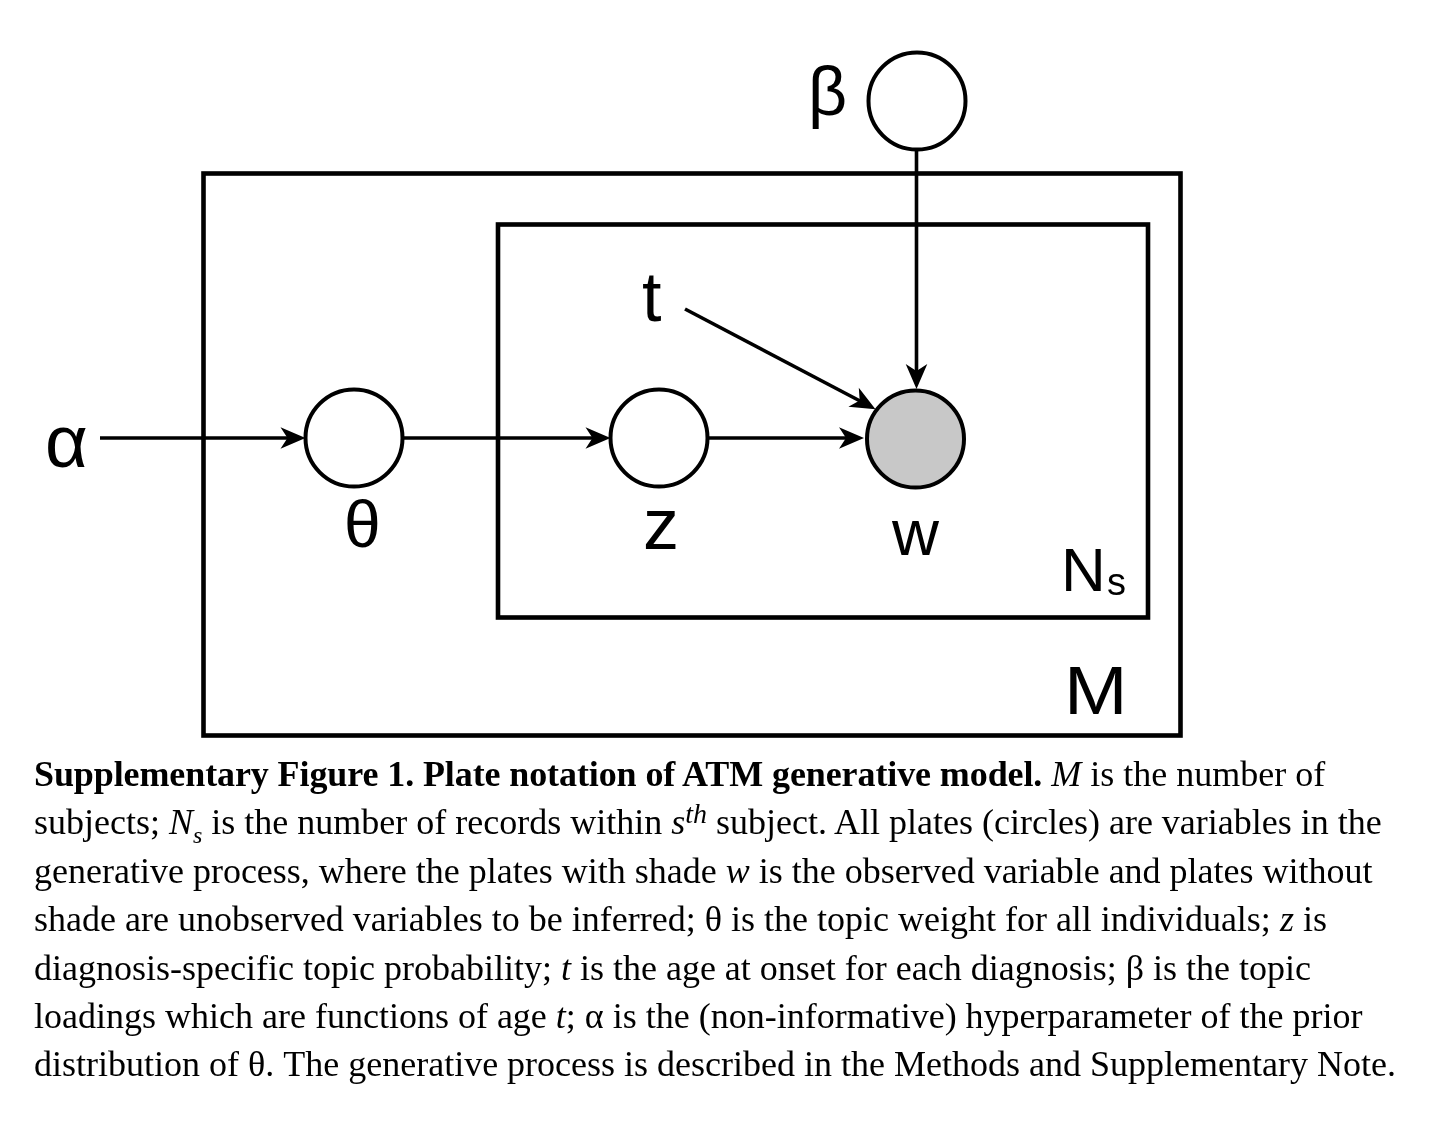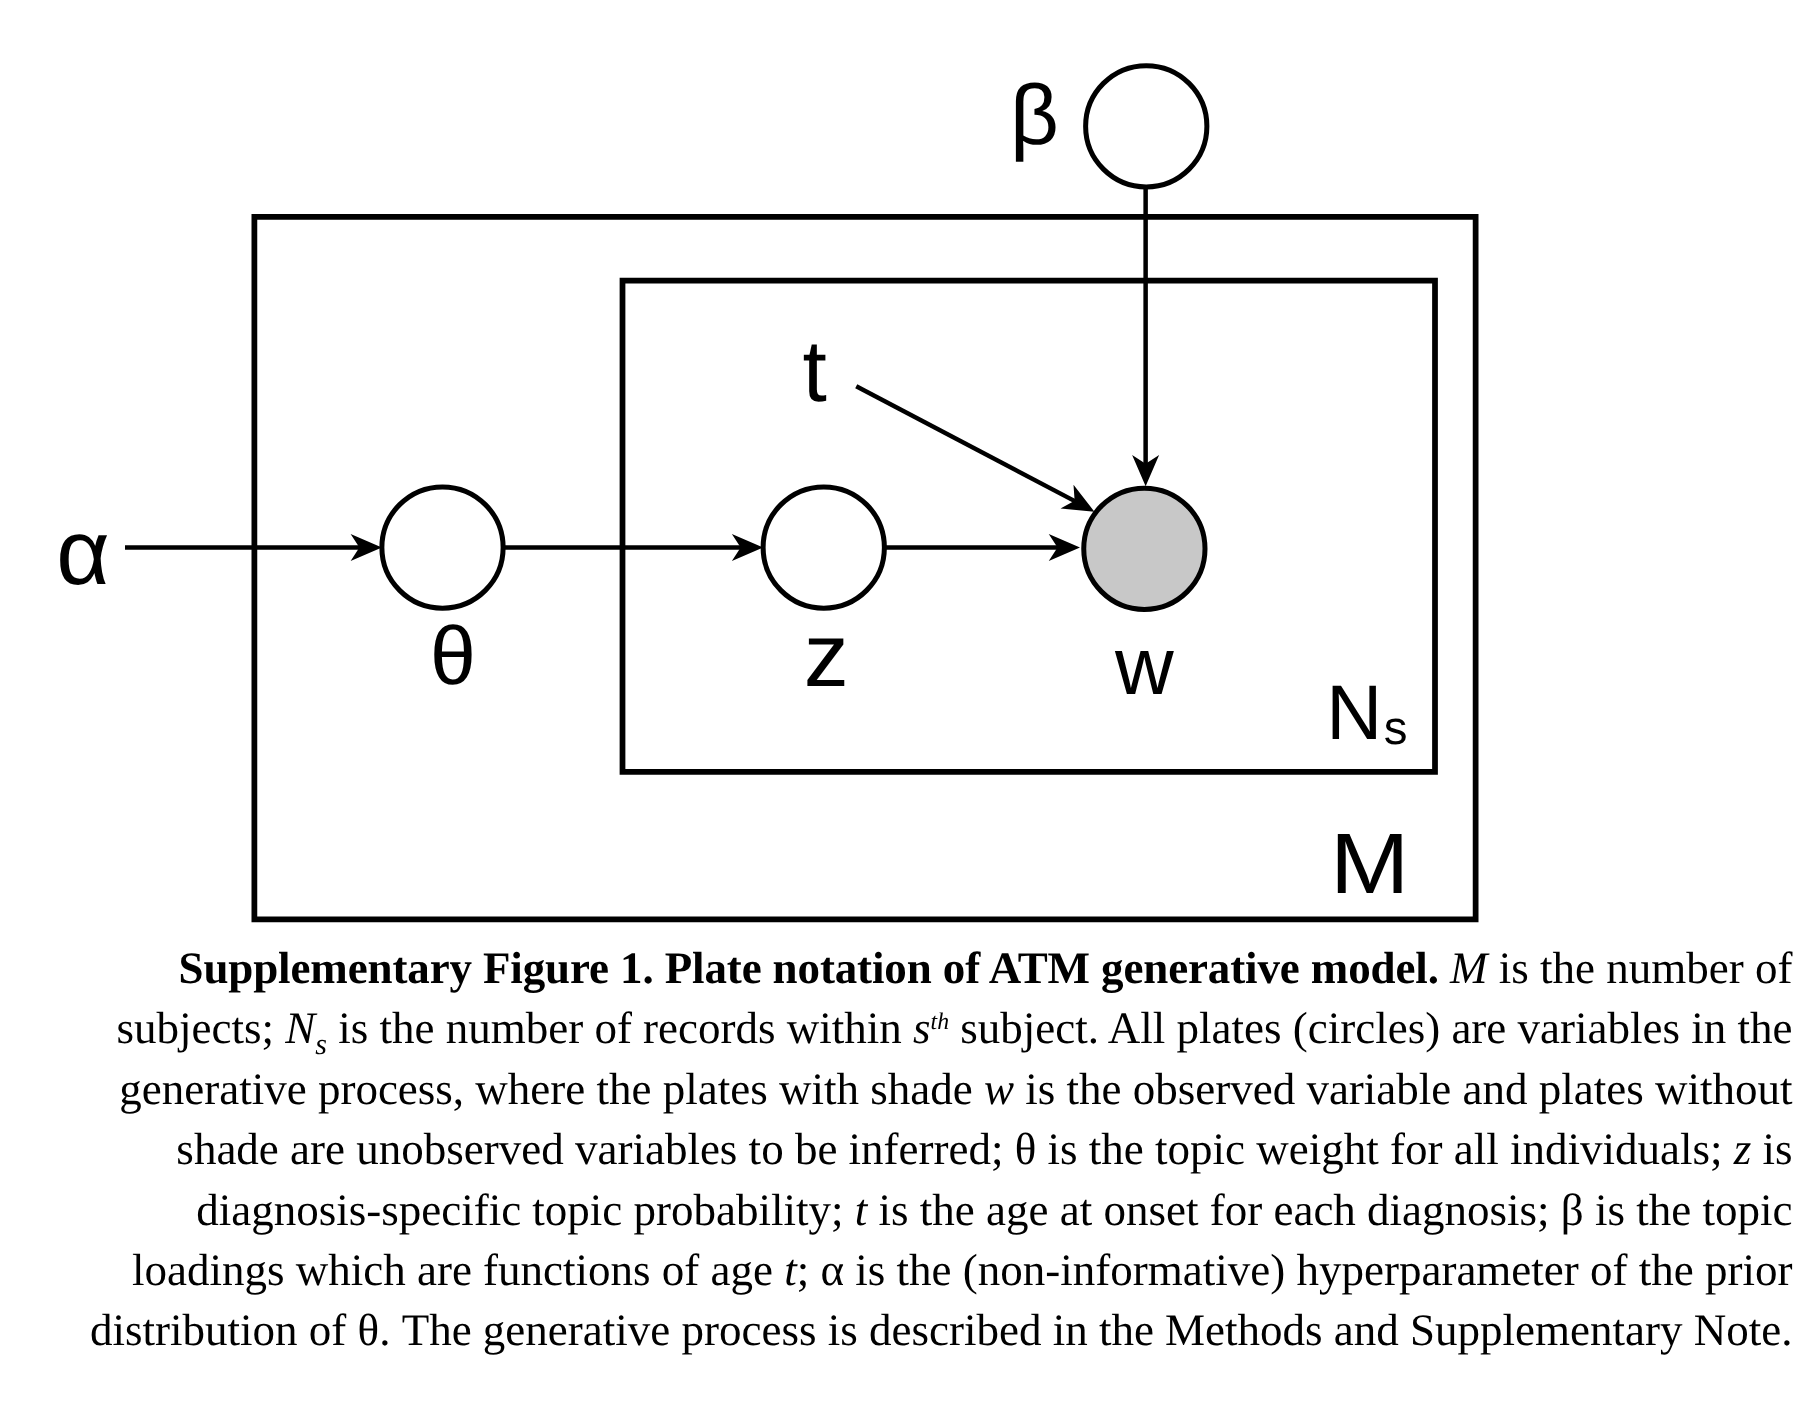--- a/index.html
+++ b/index.html
@@ -1,23 +1,23 @@
 <!DOCTYPE html>
 <html><head>
 <meta charset="utf-8">
 <style>
 html,body{margin:0;padding:0;background:#fff;}
 #page{position:relative;width:1446px;height:1126px;background:#fff;overflow:hidden;}
 #cap{position:absolute;left:34px;top:750px;width:1400px;
   font-family:"Liberation Serif",serif;font-size:36px;line-height:48.4px;color:#000;
-  white-space:nowrap;text-align:right;}
+  white-space:nowrap;}
 #cap i{font-style:italic;}
 #cap b{letter-spacing:-0.1px;}
 sub.s{font-size:24px;vertical-align:-9px;line-height:0;}
-sup.s{font-size:19px;vertical-align:11px;line-height:0;font-family:Liberation Serif, serif;}
+sup.s{font-size:28px;vertical-align:11px;line-height:0;font-family:Liberation Serif, serif;}
 </style>
 </head>
 <body>
 <div id="page">
 <svg width="1446" height="755" viewBox="0 0 1446 755" style="position:absolute;left:0;top:0" font-family="Liberation Sans, sans-serif" fill="#000">
 
   <rect x="203.5" y="173.5" width="977" height="562" fill="none" stroke="#000" stroke-width="4.6"></rect>
   <rect x="498" y="224.5" width="650" height="393" fill="none" stroke="#000" stroke-width="4.6"></rect>
 
   <line x1="100" y1="438" x2="288" y2="438" stroke="#000" stroke-width="3.6"></line>

